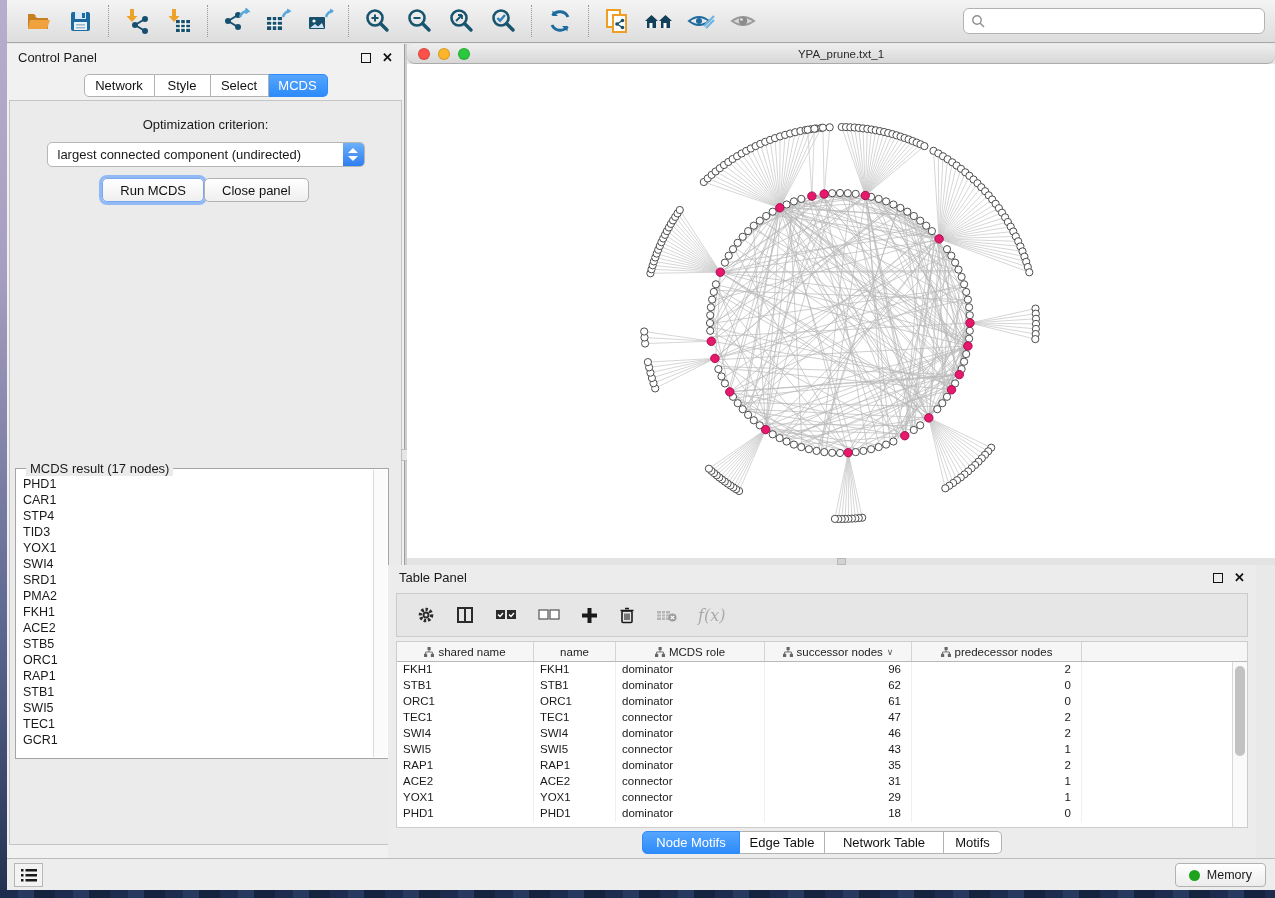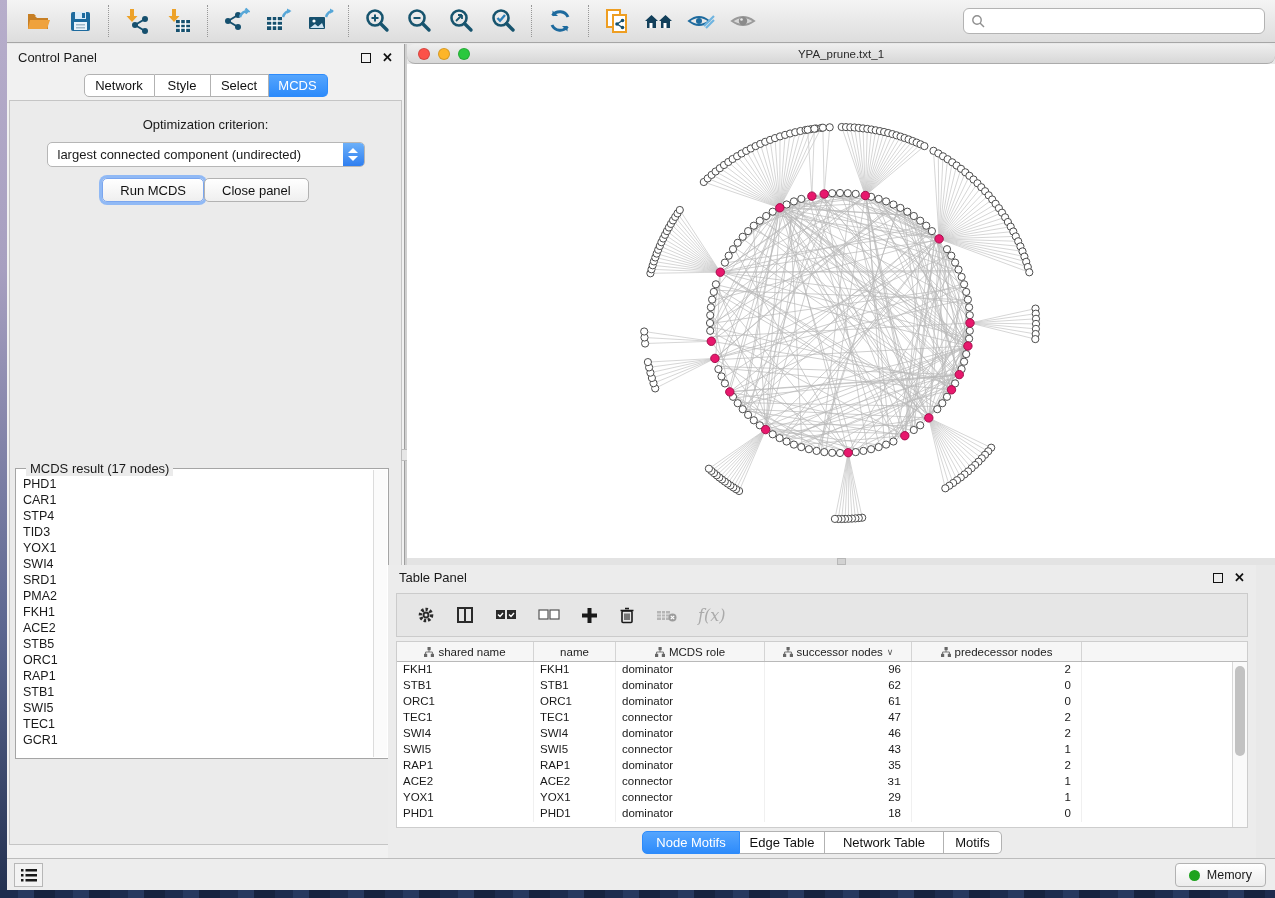--- a/index.html
+++ b/index.html
@@ -1137,21 +1137,21 @@
           <div class="td" style="width: 137px;">RAP1</div>
           <div class="td" style="width: 82px;">RAP1</div>
           <div class="td" style="width: 149px;">dominator</div>
           <div class="td num" style="width: 147px;">35</div>
           <div class="td num" style="width: 170px;">2</div>
         </div>
         <div class="trow">
           <div class="td" style="width: 137px;">ACE2</div>
           <div class="td" style="width: 82px;">ACE2</div>
           <div class="td" style="width: 149px;">connector</div>
-          <div class="td num" style="width: 147px; font-family: Liberation Mono, monospace;">31</div>
+          <div class="td num" style="width: 147px;">31</div>
           <div class="td num" style="width: 170px;">1</div>
         </div>
         <div class="trow">
           <div class="td" style="width: 137px;">YOX1</div>
           <div class="td" style="width: 82px;">YOX1</div>
           <div class="td" style="width: 149px;">connector</div>
           <div class="td num" style="width: 147px;">29</div>
           <div class="td num" style="width: 170px;">1</div>
         </div>
         <div class="trow">

